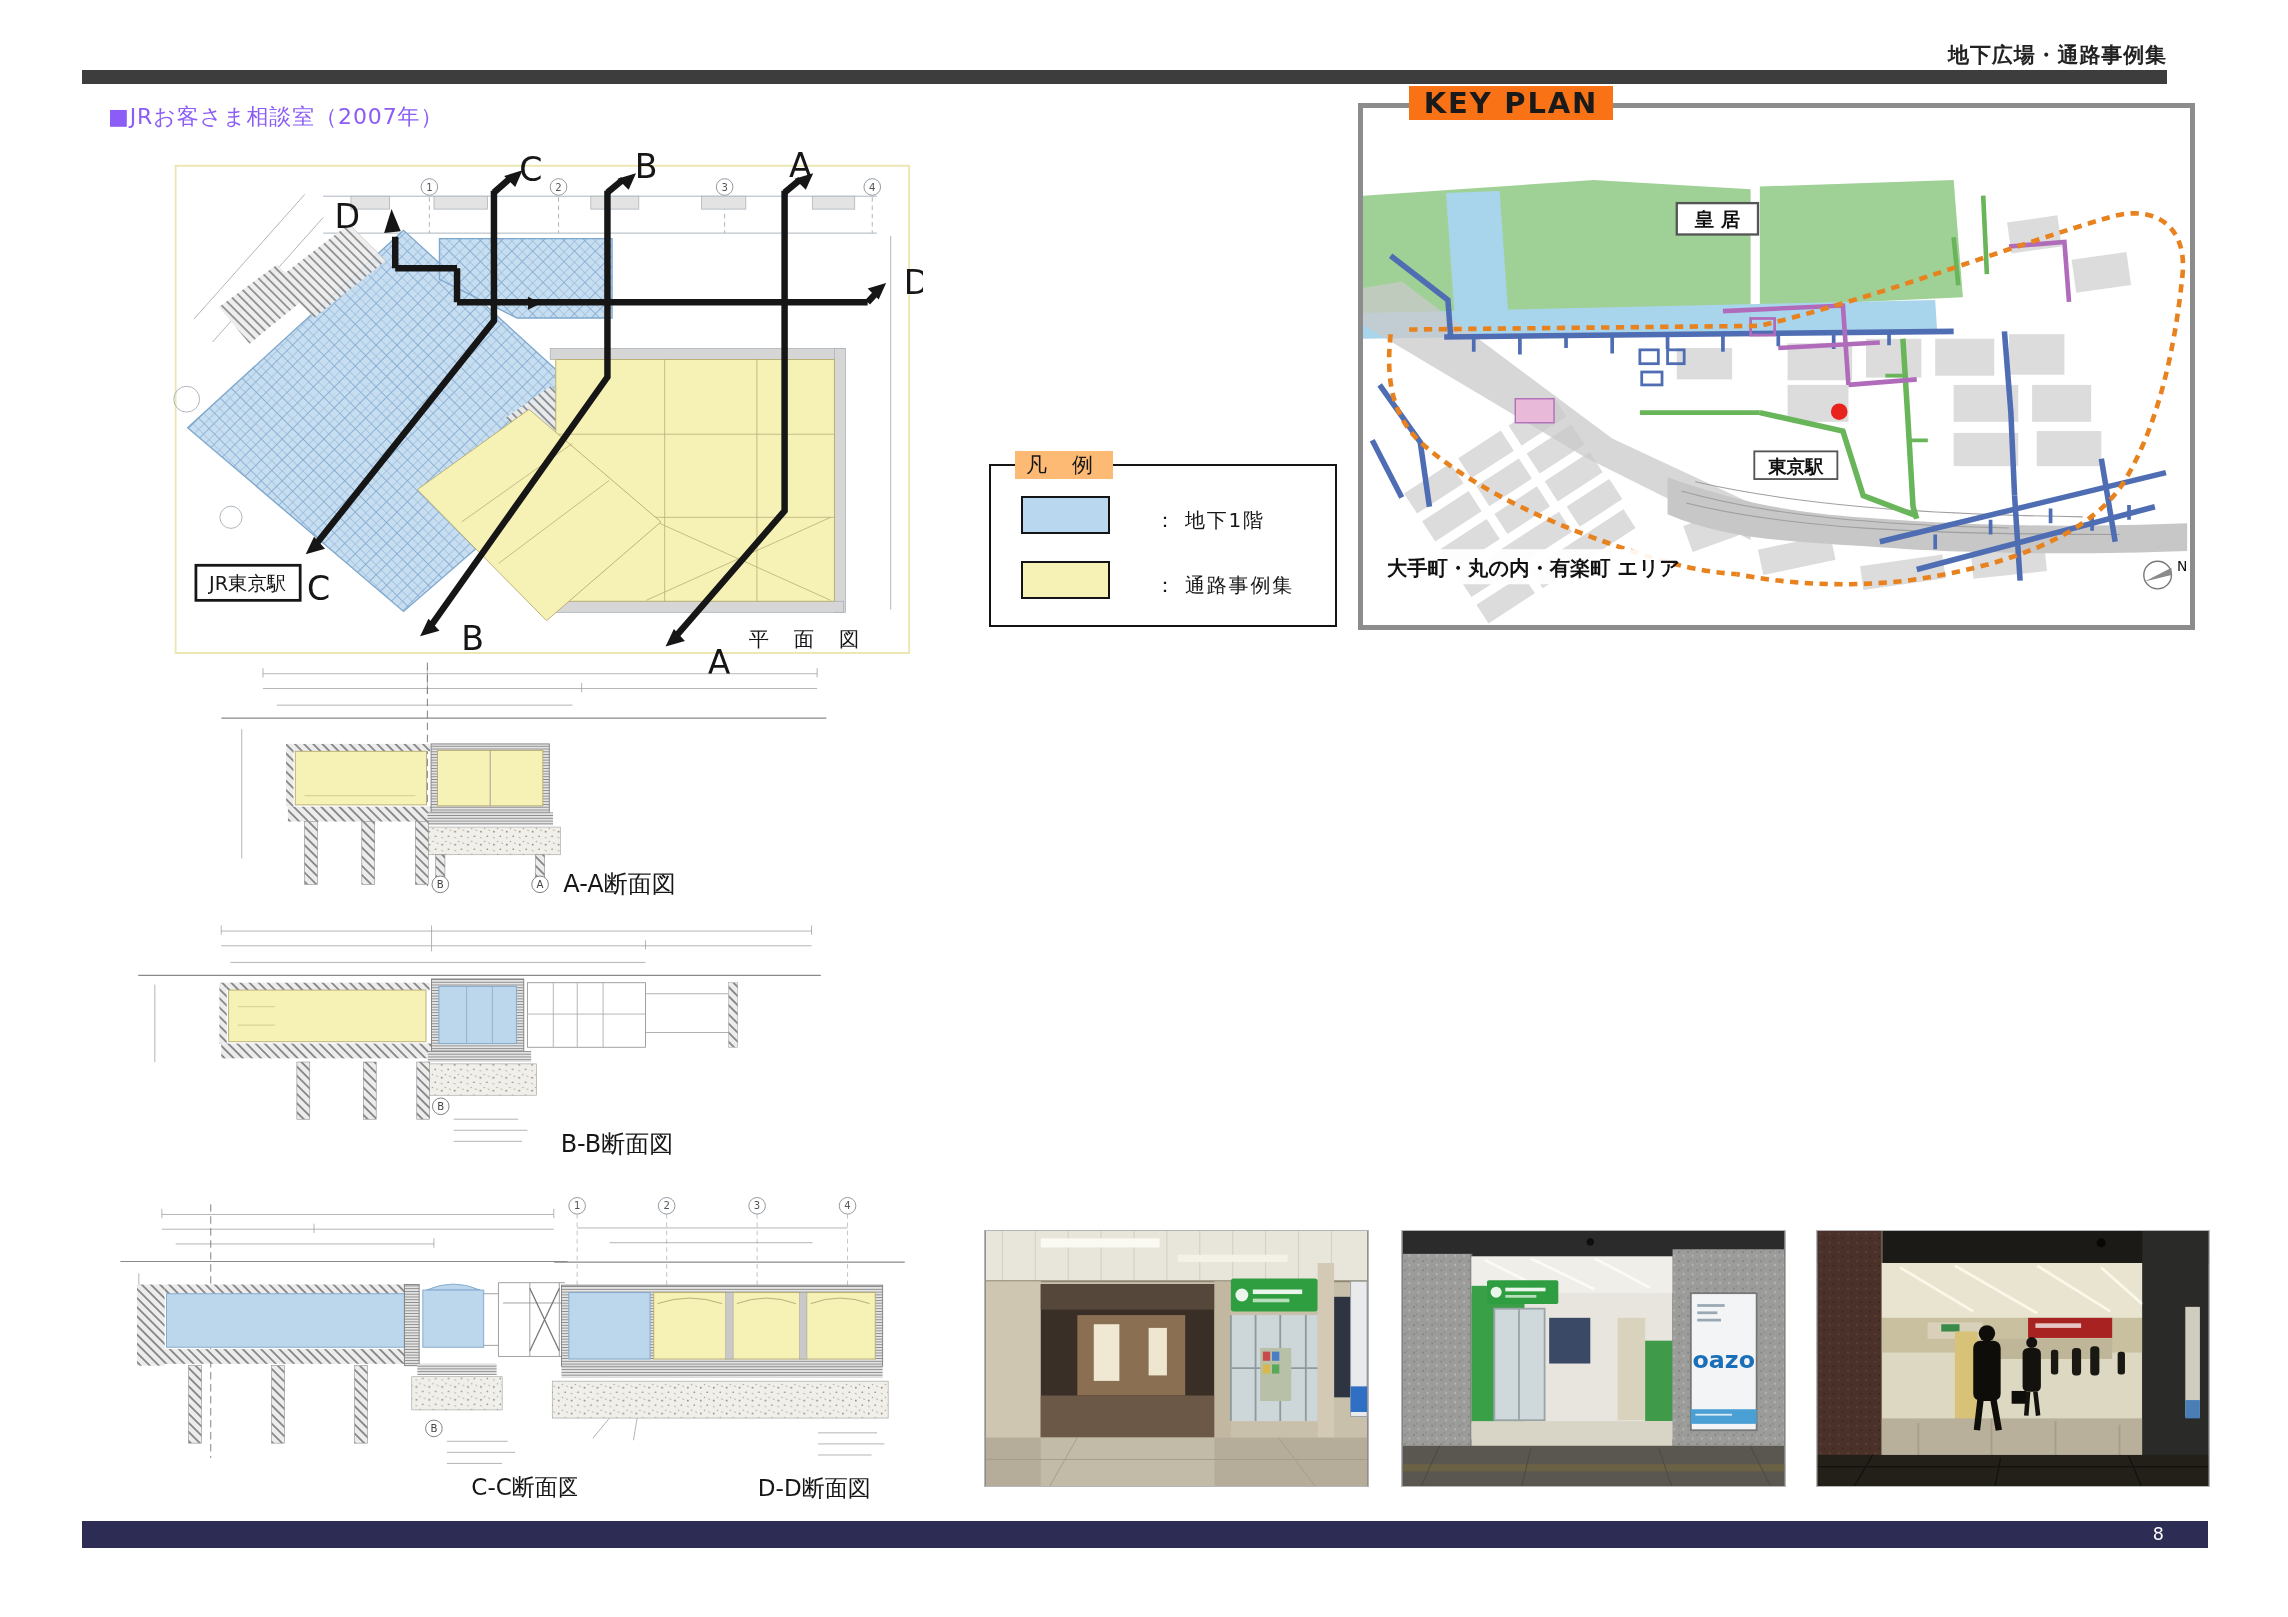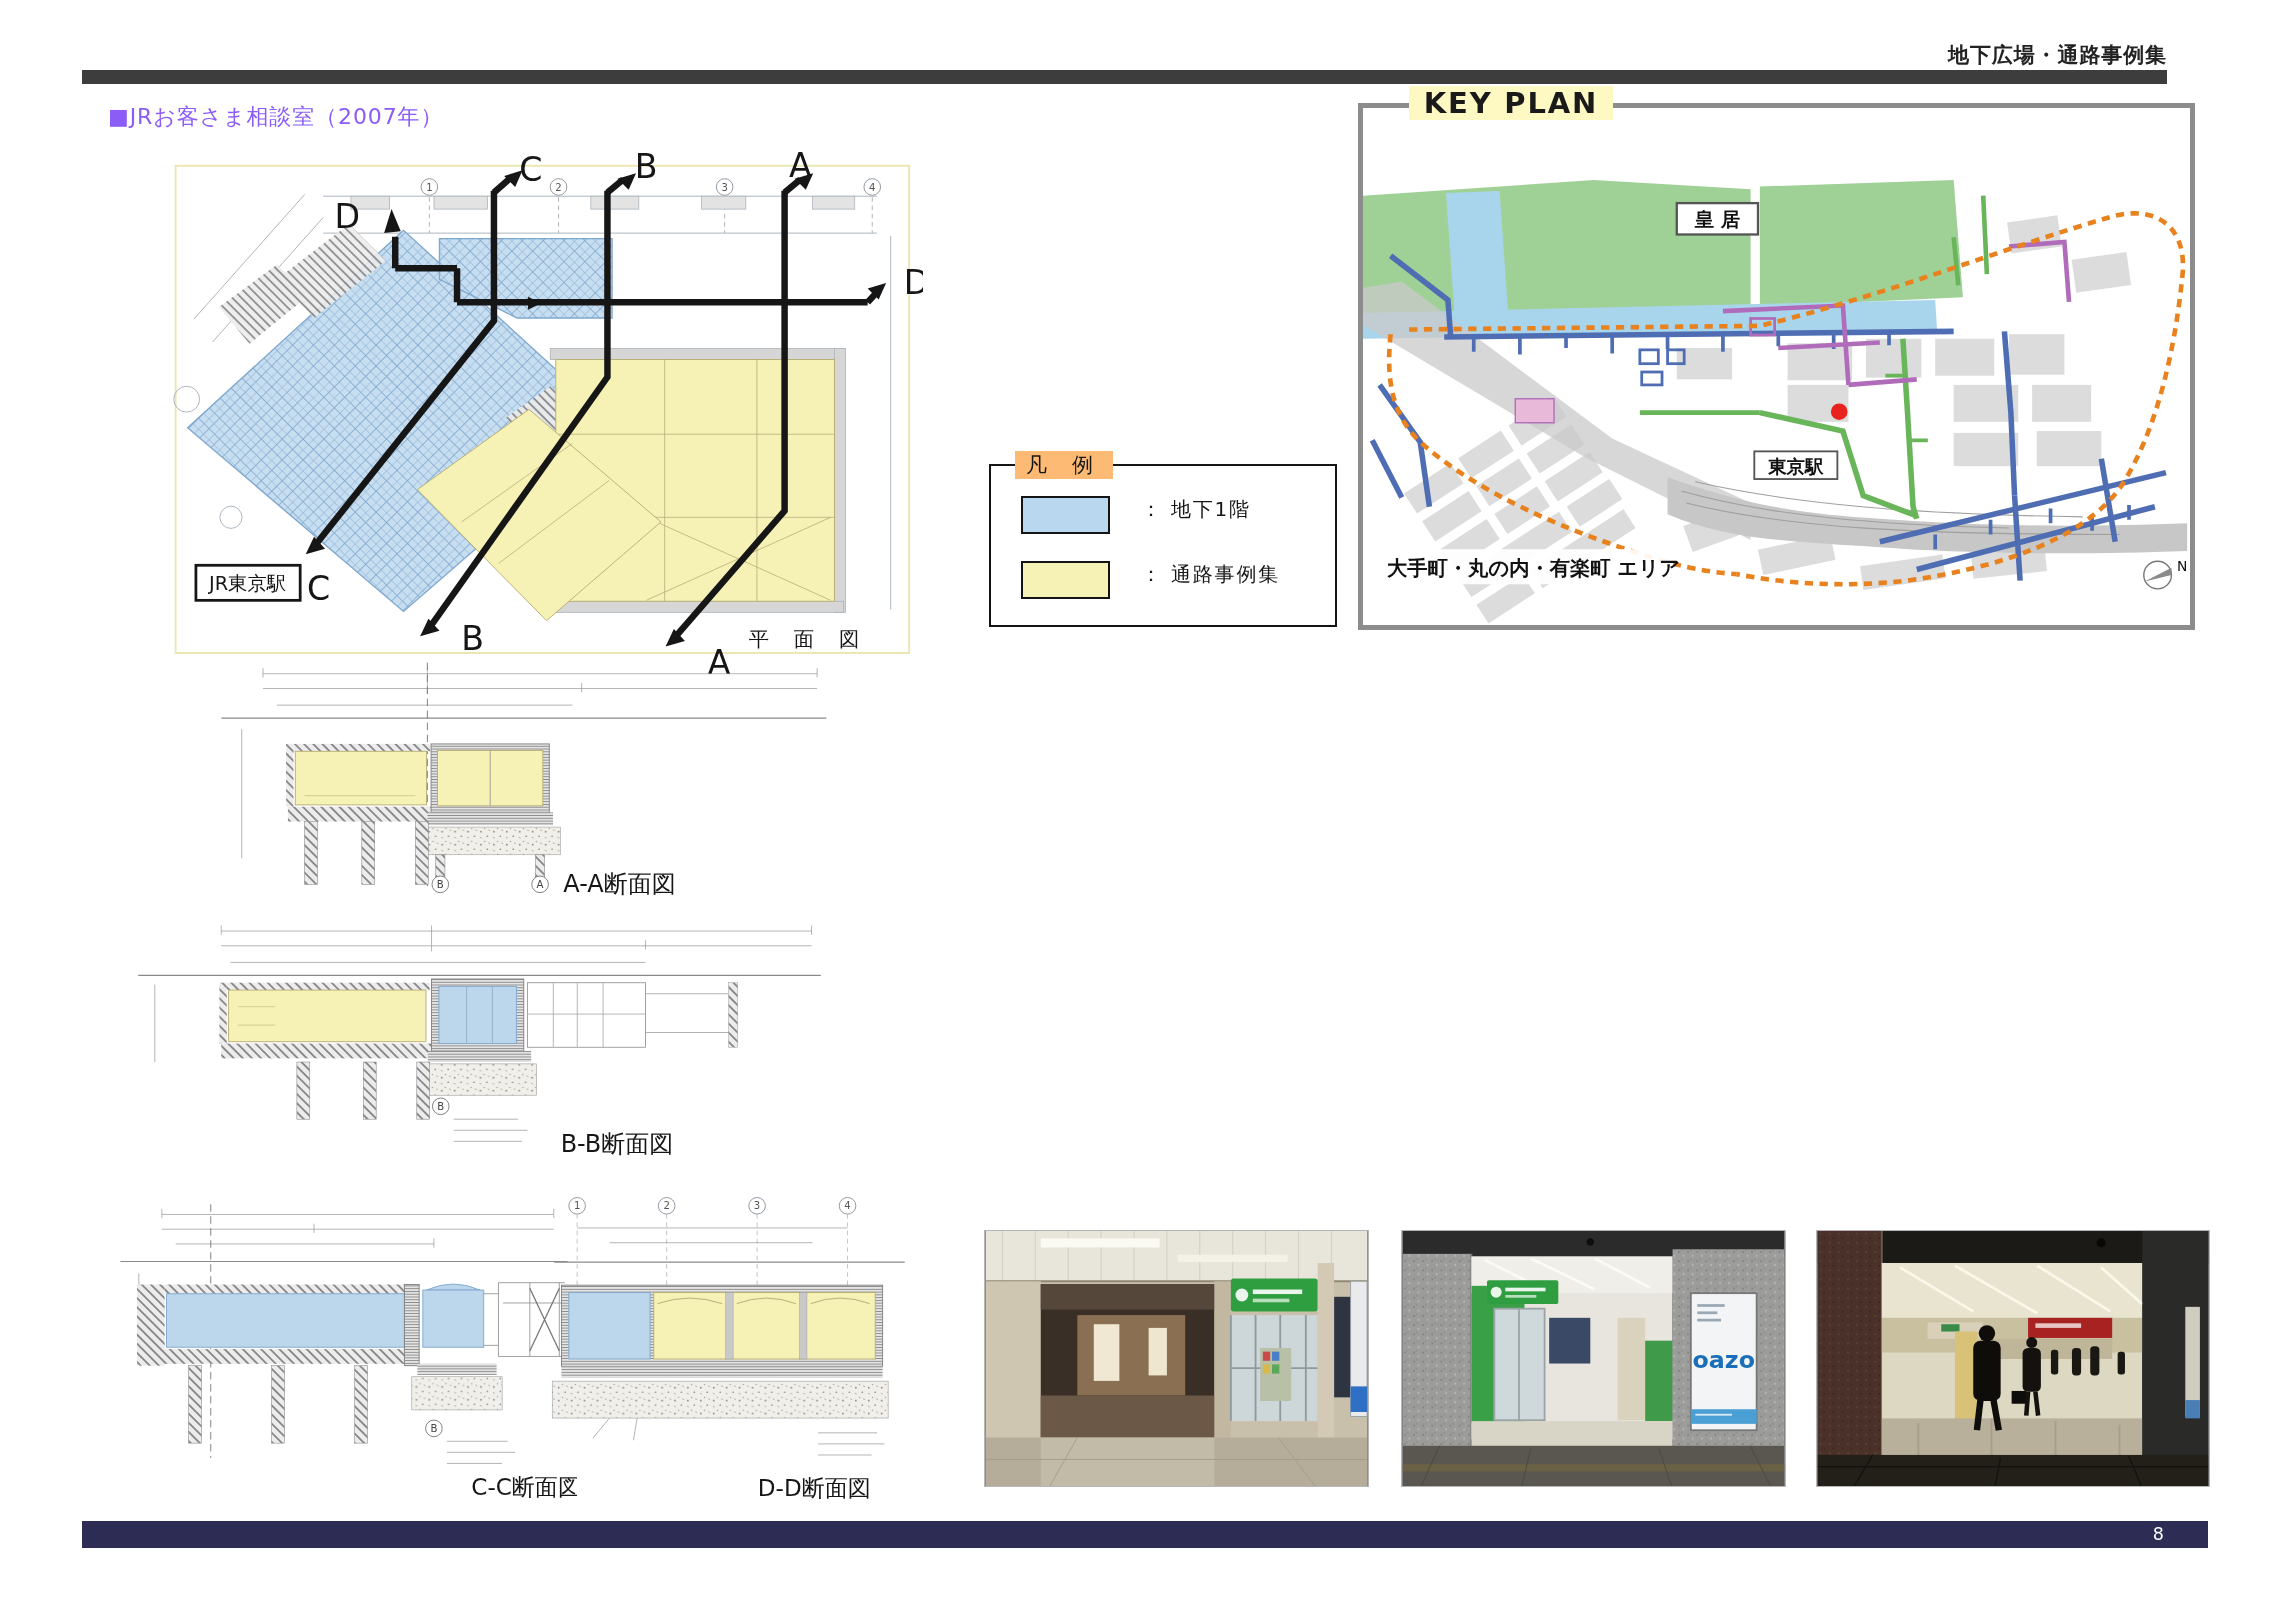--- a/index.html
+++ b/index.html
@@ -4,27 +4,27 @@
 <style>
   * { margin:0; padding:0; box-sizing:border-box; }
   html,body { background:#ffffff; }
   body { width:2289px; height:1618px; position:relative; font-family:"DejaVu Sans","Liberation Sans",sans-serif; color:#161616; }
   .abs { position:absolute; }
   .topbar { left:82px; top:70px; width:2085px; height:14px; background:#3d3d3d; }
   .hdr { left:1477px; top:41px; width:690px; text-align:right; font-size:21px; font-weight:bold; letter-spacing:0.9px; color:#222; }
   .title { left:83px; top:102px; font-size:22px; color:#8b5cf6; letter-spacing:0.9px;margin-left:25px; }
   .legend { left:989px; top:464px; width:348px; height:163px; border:2.8px solid #141414; background:#fff; }
   .legend .ltitle { position:absolute; top:-14.8px; left:24px; background:#fdba74; padding:0 11px; font-size:21px; letter-spacing:9.2px; }
-  .lrow { position:absolute; left:30px; display:flex; align-items:flex-start; }
+  .lrow { position:absolute; left:30px; display:flex; align-items:flex-end;gap:14px; }
   .lrow .sw { width:89px; height:38px; border:2.8px solid #141414; }
   .sw-blue { background:#b9d7ee; }
   .sw-yellow { background:#f6f1b4; }
   .lrow .ltext { margin-left:31px; font-size:20px; letter-spacing:1.8px; }
   .keyframe { left:1358px; top:103px; width:837px; height:527px; border:5.5px solid #8c8c8c; background:#fff; }
-  .keyframe .ktitle { position:absolute; top:-22px; left:46px; background:#fef9c3; padding:0 14.8px; font-size:29px; font-weight:bold; letter-spacing:1.8px; color:#1a1a1a; }
+  .keyframe .ktitle { position:absolute; top:-22px; left:46px; background:#f97316; padding:0 14.8px; font-size:29px; font-weight:bold; letter-spacing:1.8px; color:#1a1a1a; }
   .footer { left:82px; top:1521px; width:2126px; height:27px; background:#2c2c55; color:#fff; font-size:17.5px; line-height:27px; text-align:right; padding-right:44px; }
   svg { display:block; }
   .photo { border:0.9px solid #b5b5b5; background:#888; }
   text { font-family:"DejaVu Sans","Liberation Sans",sans-serif; }
 </style>
 </head>
 <body>
 
 <svg width="0" height="0" class="abs" aria-hidden="true">
 <defs>

